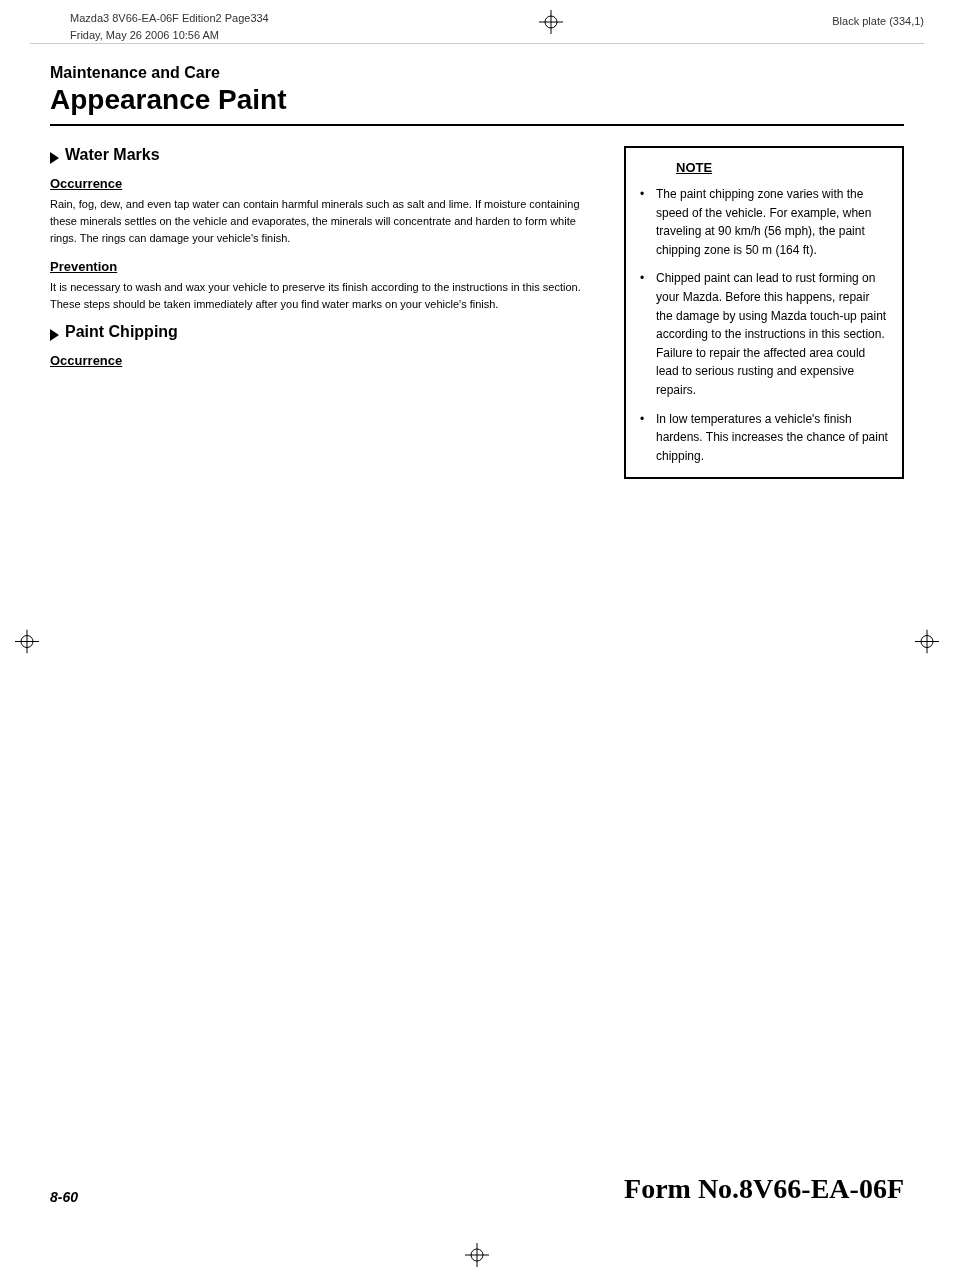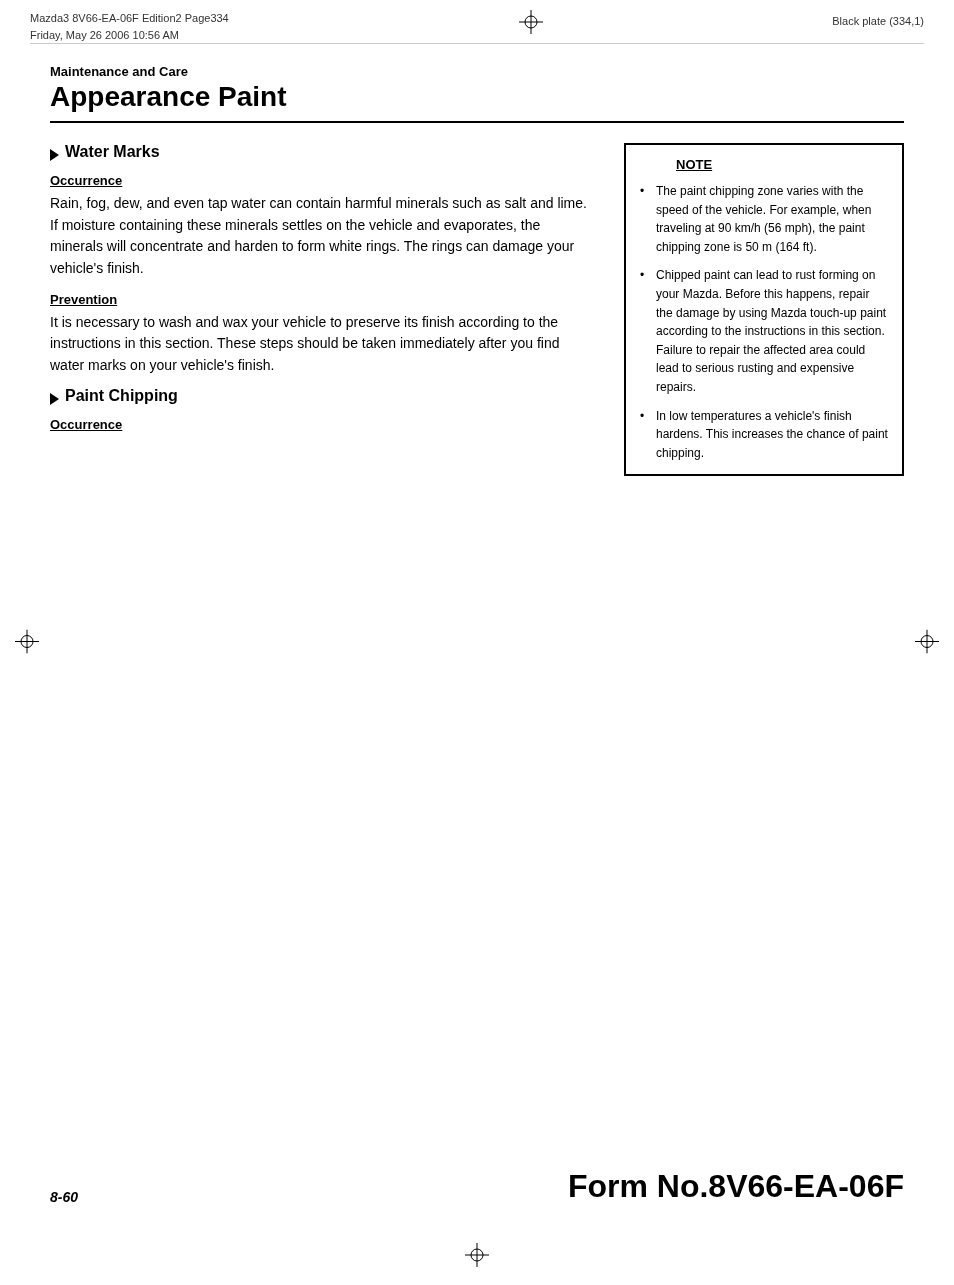--- a/index.html
+++ b/index.html
@@ -26,20 +26,21 @@
       padding: 0;
     }
 
     
     .top-header {
       display: flex;
       justify-content: space-between;
       align-items: flex-start;
       padding: 10px 30px 0 30px;
       border-bottom: none;
+      margin-left: 40px;
     }
 
     .top-header-left {
       font-size: 11px;
       color: #333;
       line-height: 1.5;
     }
 
     .top-header-right {
       font-size: 11px;
@@ -48,21 +49,21 @@
     }
 
     
     .main-content {
       padding: 20px 50px 20px 50px;
       position: relative;
     }
 
     
     .section-label {
-      font-size: 13px;
+      font-size: 16px;
       font-weight: bold;
       margin-bottom: 2px;
     }
 
     .section-title {
       font-size: 28px;
       font-weight: bold;
       margin-bottom: 8px;
     }
 
@@ -113,21 +114,21 @@
     .sub-heading {
       font-size: 13px;
       font-weight: bold;
       text-decoration: underline;
       margin-bottom: 5px;
       margin-top: 12px;
     }
 
     
     .body-text {
-      font-size: 14px;
+      font-size: 11px;
       line-height: 1.55;
       margin-bottom: 10px;
     }
 
     
     .note-box {
       border: 2px solid #000;
       padding: 12px 14px;
       background: #fff;
     }
@@ -175,22 +176,23 @@
       align-items: flex-end;
     }
 
     .page-number {
       font-size: 14px;
       font-weight: bold;
       font-style: italic;
     }
 
     .form-number {
-      font-size: 32px;
-      font-weight: bold;
+      font-size: 28px;
+      font-weight: bold;
+      font-family: Liberation Serif, serif;
     }
 
     
     .bottom-center-wrap {
       position: absolute;
       bottom: 15px;
       left: 50%;
       transform: translateX(-50%);
     }
 

